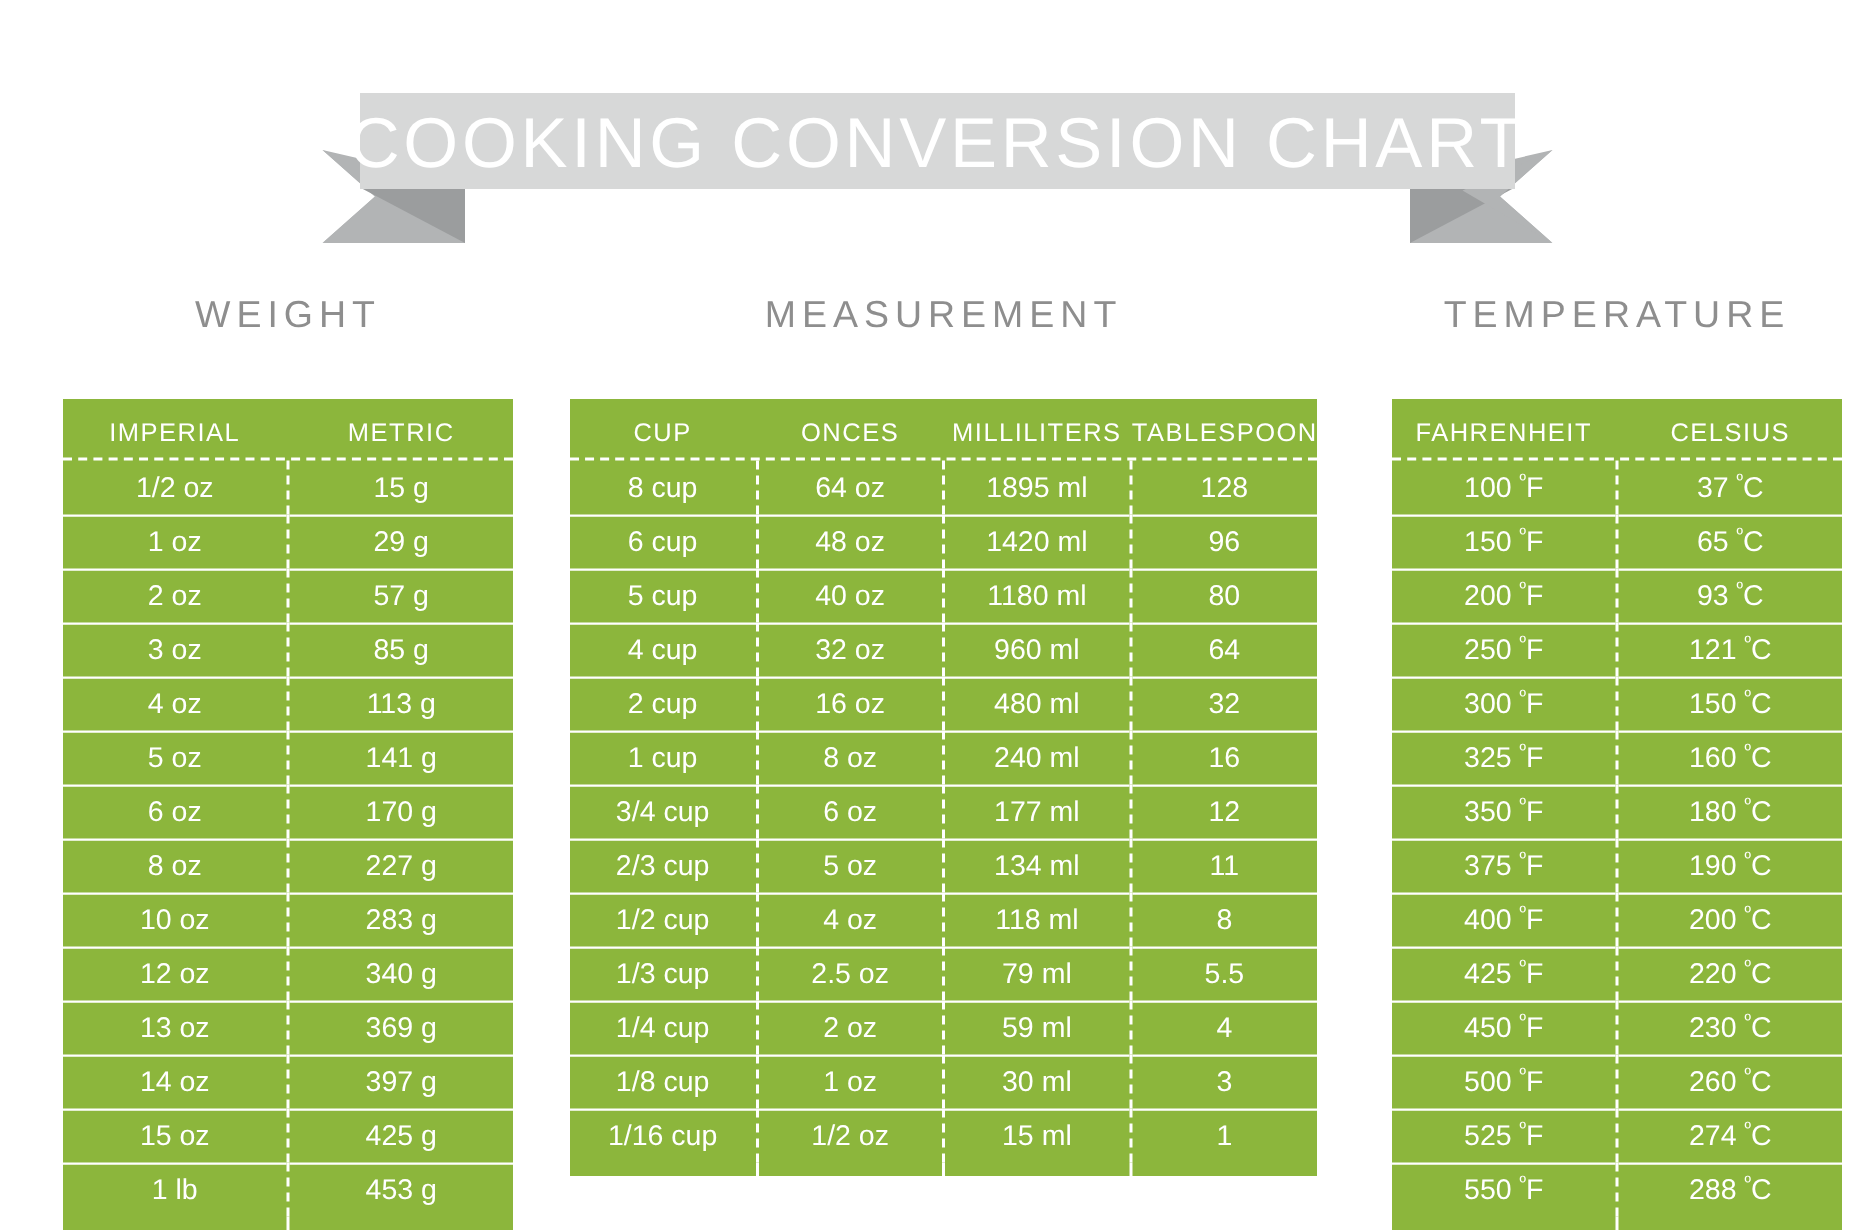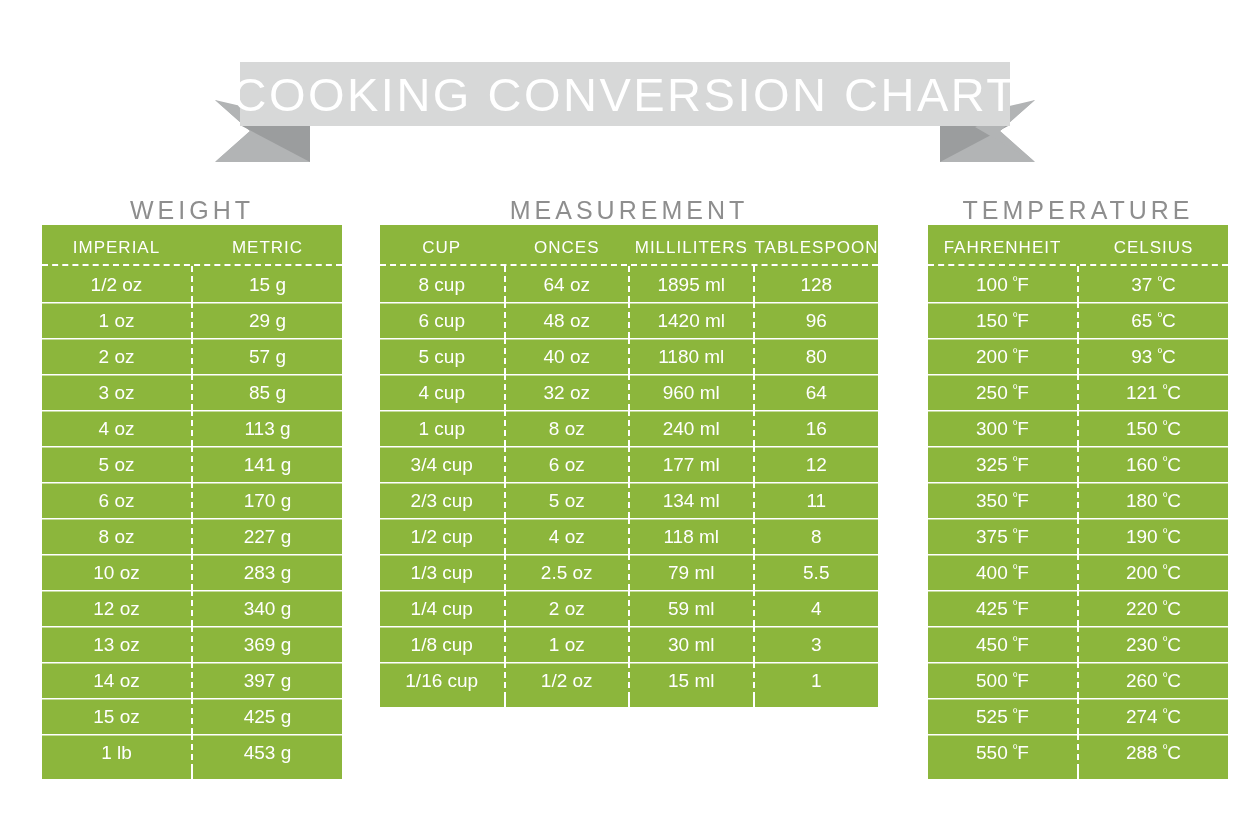--- a/index.html
+++ b/index.html
@@ -65,20 +65,21 @@
     letter-spacing: 4px;
     white-space: nowrap;
   }
 
   
   .conv-table {
     background: #8cb63c;
     border-collapse: collapse;
     width: 100%;
     table-layout: fixed;
+    margin-top: 41px;
   }
   .conv-table th,
   .conv-table td {
     color: #ffffff;
     text-align: center;
     font-weight: 400;
     padding: 0;
     line-height: 1;
     vertical-align: middle;
   }
@@ -270,20 +271,26 @@
             <td>1180 ml</td>
             <td>80</td>
           </tr>
           <tr>
             <td>4 cup</td>
             <td>32 oz</td>
             <td>960 ml</td>
             <td>64</td>
           </tr>
           <tr>
+            <td>2 cup</td>
+            <td>16 oz</td>
+            <td>480 ml</td>
+            <td>32</td>
+          </tr>
+          <tr>
             <td>1 cup</td>
             <td>8 oz</td>
             <td>240 ml</td>
             <td>16</td>
           </tr>
           <tr>
             <td>3/4 cup</td>
             <td>6 oz</td>
             <td>177 ml</td>
             <td>12</td>

